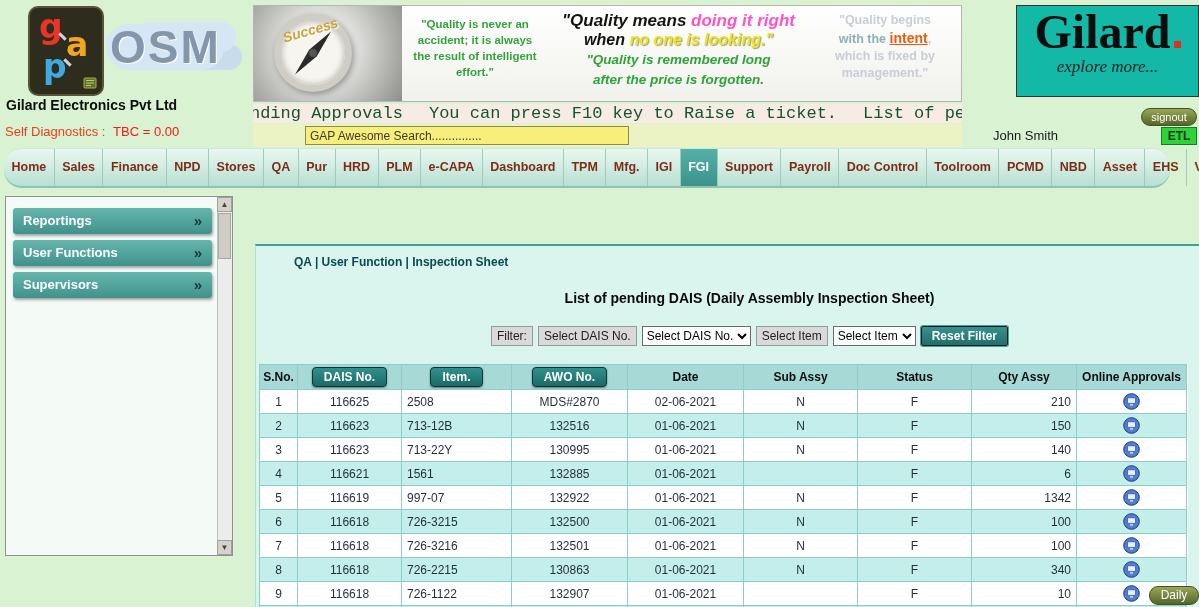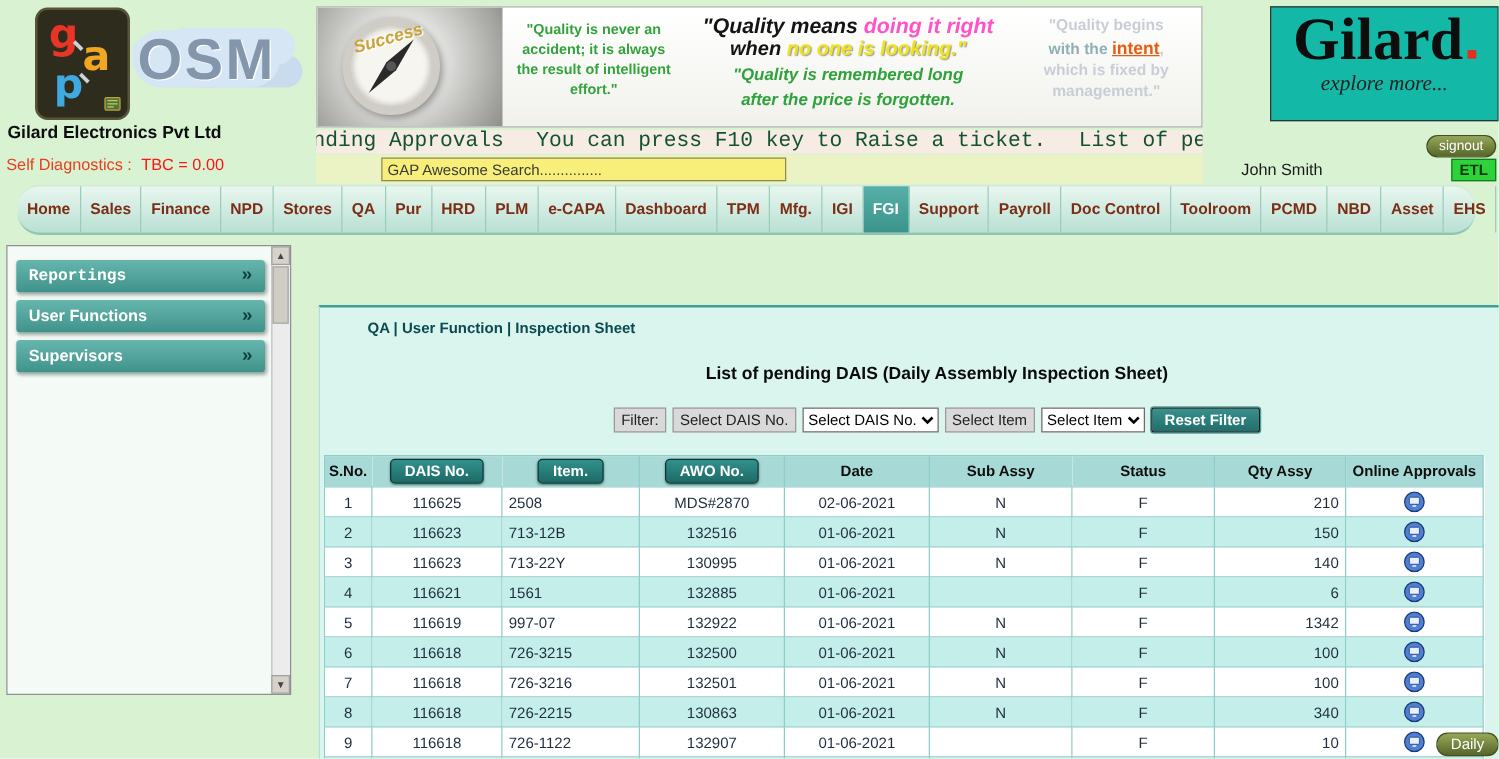--- a/index.html
+++ b/index.html
@@ -69,21 +69,21 @@
   .search-strip { position:absolute; left:253px; top:124px; width:709px; height:23px; background:#ebf3c5; }
   .search-input { position:absolute; left:305px; top:126px; width:324px; height:19px; background:#f7ef7a;
                   border:1px solid #8a8a5a; font-size:12px; color:#3a3a3a; padding:0 4px;
                   font-family:"Liberation Sans", sans-serif; }
   .user-name { position:absolute; left:993px; top:128px; font-size:13px; color:#1a1a1a; }
   .etl-btn { position:absolute; left:1161px; top:127px; width:36px; height:18px; background:#2ed33a;
              border:1px solid #1a7a22; color:#083808; font-size:12px; font-weight:bold; text-align:center;
              line-height:16px; cursor:pointer; }
 
   
-  .nav { position:absolute; left:14px; top:148px; width:1166px; height:40px; display:flex;
+  .nav { position:absolute; left:4px; top:148px; width:1166px; height:40px; display:flex;
          background:linear-gradient(#e9f7f0,#b9e0d3); border-top:1px solid #cde8da; border-bottom:2px solid #8fc4b2;border-radius:18px; }
   .tab { flex:0 0 auto; padding:0 7.5px; line-height:37px; font-size:12.5px; font-weight:bold; color:#7c2d16;
          border-right:1px solid #9ccdbc; white-space:nowrap; cursor:pointer; }
   .tab.active { background:linear-gradient(#57b0a8,#3a948c); color:#fff; }
 
   
   .sidebar { position:absolute; left:5px; top:196px; width:228px; height:360px; background:#f4fbf7;
              border:1px solid #909090; }
   .side-btn { position:absolute; left:7px; width:199px; height:26px;
               background:linear-gradient(#66b6ae,#3f928a); border-radius:3px;
@@ -238,21 +238,21 @@
       <div class="tab">Toolroom</div>
       <div class="tab">PCMD</div>
       <div class="tab">NBD</div>
       <div class="tab">Asset</div>
       <div class="tab">EHS</div>
       <div class="tab">Visitors</div>
     </nav>
 
   <aside class="sidebar">
     <div class="sb-items">
-        <div class="side-btn" style="top: 11px; font-family: Liberation Mono, monospace;"><span>Reportings</span><span class="sb-chev">»</span></div>
+        <div class="side-btn" style="top: 11px;"><span>Reportings</span><span class="sb-chev">»</span></div>
         <div class="side-btn" style="top: 43px;"><span>User Functions</span><span class="sb-chev">»</span></div>
         <div class="side-btn" style="top: 75px;"><span>Supervisors</span><span class="sb-chev">»</span></div>
       </div>
     <div class="sb-scroll">
       <div class="sb-arrow up">▲</div>
       <div class="sb-thumb"></div>
       <div class="sb-arrow down">▼</div>
     </div>
   </aside>
 

